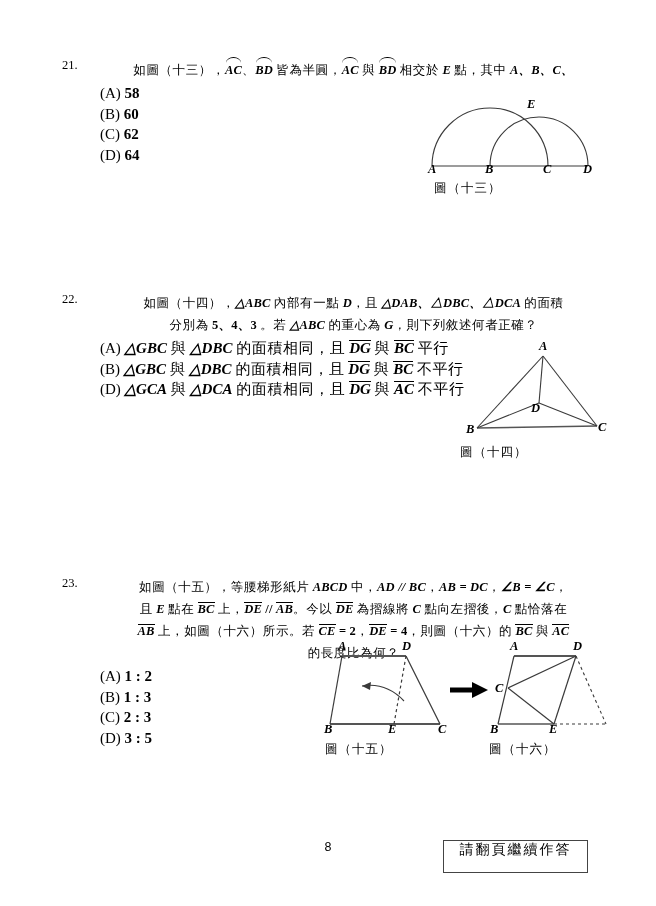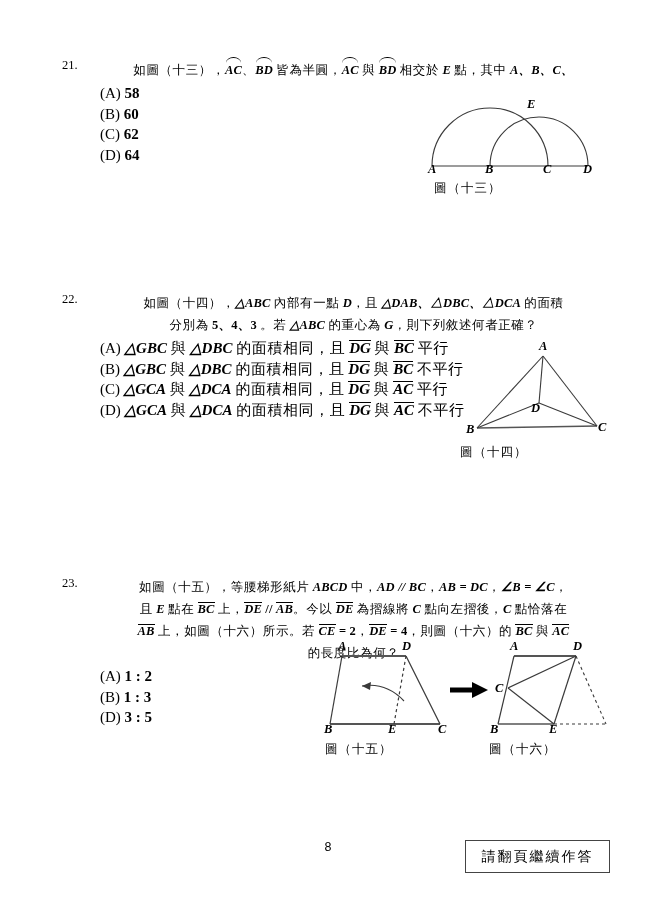--- a/index.html
+++ b/index.html
@@ -139,27 +139,27 @@
     position: absolute;
     left: 0;
     top: 840px;
     width: 656px;
     text-align: center;
     font-size: 12.5px;
     font-family: "Liberation Sans", sans-serif;
   }
   .footer-box {
     position: absolute;
-    left: 465px;
+    left: 443px;
     top: 840px;
     width: 145px;
     height: 33px;
     border: 1.2px solid #444;
     display: flex;
-    align-items: center;
+    align-items: flex-start;
     justify-content: center;
     font-family: "DejaVu Serif", "Liberation Serif", serif;
     font-size: 14px;
     letter-spacing: 2px;
   }
 </style>
 </head>
 <body>
 
 <div class="page">
@@ -209,23 +209,20 @@
       </div>
     </div>
     <div class="choices">
       <div class="choice">
         <span class="lbl">(A)</span>&nbsp;<span class="mathit">△GBC</span>&nbsp;<span class="cjk">與</span>&nbsp;<span class="mathit">△DBC</span>&nbsp;<span class="cjk">的面積相同，且</span>&nbsp;<span class="seg">DG</span>&nbsp;<span class="cjk">與</span>&nbsp;<span class="seg">BC</span>&nbsp;<span class="cjk">平行</span>
       </div>
       <div class="choice">
         <span class="lbl">(B)</span>&nbsp;<span class="mathit">△GBC</span>&nbsp;<span class="cjk">與</span>&nbsp;<span class="mathit">△DBC</span>&nbsp;<span class="cjk">的面積相同，且</span>&nbsp;<span class="seg">DG</span>&nbsp;<span class="cjk">與</span>&nbsp;<span class="seg">BC</span>&nbsp;<span class="cjk">不平行</span>
       </div>
       <div class="choice">
-        <span class="lbl">(C)</span>&nbsp;<span class="mathit">△GCA</span>&nbsp;<span class="cjk">與</span>&nbsp;<span class="mathit">△DCA</span>&nbsp;<span class="cjk">的面積相同，且</span>&nbsp;<span class="seg">DG</span>&nbsp;<span class="cjk">與</span>&nbsp;<span class="seg">AC</span>&nbsp;<span class="cjk">平行</span>
-      </div>
-      <div class="choice">
         <span class="lbl">(D)</span>&nbsp;<span class="mathit">△GCA</span>&nbsp;<span class="cjk">與</span>&nbsp;<span class="mathit">△DCA</span>&nbsp;<span class="cjk">的面積相同，且</span>&nbsp;<span class="seg">DG</span>&nbsp;<span class="cjk">與</span>&nbsp;<span class="seg">AC</span>&nbsp;<span class="cjk">不平行</span>
       </div>
     </div>
   </div>
 
   <div class="figure" style="left:465px; top:348px; width:145px; height:120px;">
     <svg width="145" height="92" viewBox="0 0 145 92">
 
       <line x1="78" y1="8" x2="12" y2="80" stroke="#3a3a3a" stroke-width="1.1"></line>
       <line x1="78" y1="8" x2="132" y2="78" stroke="#3a3a3a" stroke-width="1.1"></line>
@@ -254,20 +251,21 @@
       <div class="q-line">
         <span class="seg">AB</span>&nbsp;<span class="cjk">上，如圖（十六）所示。若</span>&nbsp;<span class="seg">CE</span>&nbsp;<span class="mathup">= 2</span><span class="cjk">，</span><span class="seg">DE</span>&nbsp;<span class="mathup">= 4</span><span class="cjk">，則圖（十六）的</span>&nbsp;<span class="seg">BC</span>&nbsp;<span class="cjk">與</span>&nbsp;<span class="seg">AC</span>
       </div>
       <div class="q-line">
         <span class="cjk">的長度比為何？</span>
       </div>
     </div>
     <div class="choices">
       <div class="choice"><span class="lbl">(A)</span>&nbsp;<span class="val">1 : 2</span></div>
       <div class="choice"><span class="lbl">(B)</span>&nbsp;<span class="val">1 : 3</span></div>
+      <div class="choice"><span class="lbl">(C)</span>&nbsp;<span class="val">2 : 3</span></div>
       <div class="choice"><span class="lbl">(D)</span>&nbsp;<span class="val">3 : 5</span></div>
     </div>
   </div>
 
   <div class="figure" style="left:328px; top:646px; width:130px; height:110px;">
     <svg width="130" height="92" viewBox="0 0 130 92">
 
       <line x1="14" y1="10" x2="78" y2="10" stroke="#555" stroke-width="1.8"></line>
       <line x1="2" y1="78" x2="112" y2="78" stroke="#555" stroke-width="1.8"></line>
       <line x1="14" y1="10" x2="2" y2="78" stroke="#3a3a3a" stroke-width="1.2"></line>

